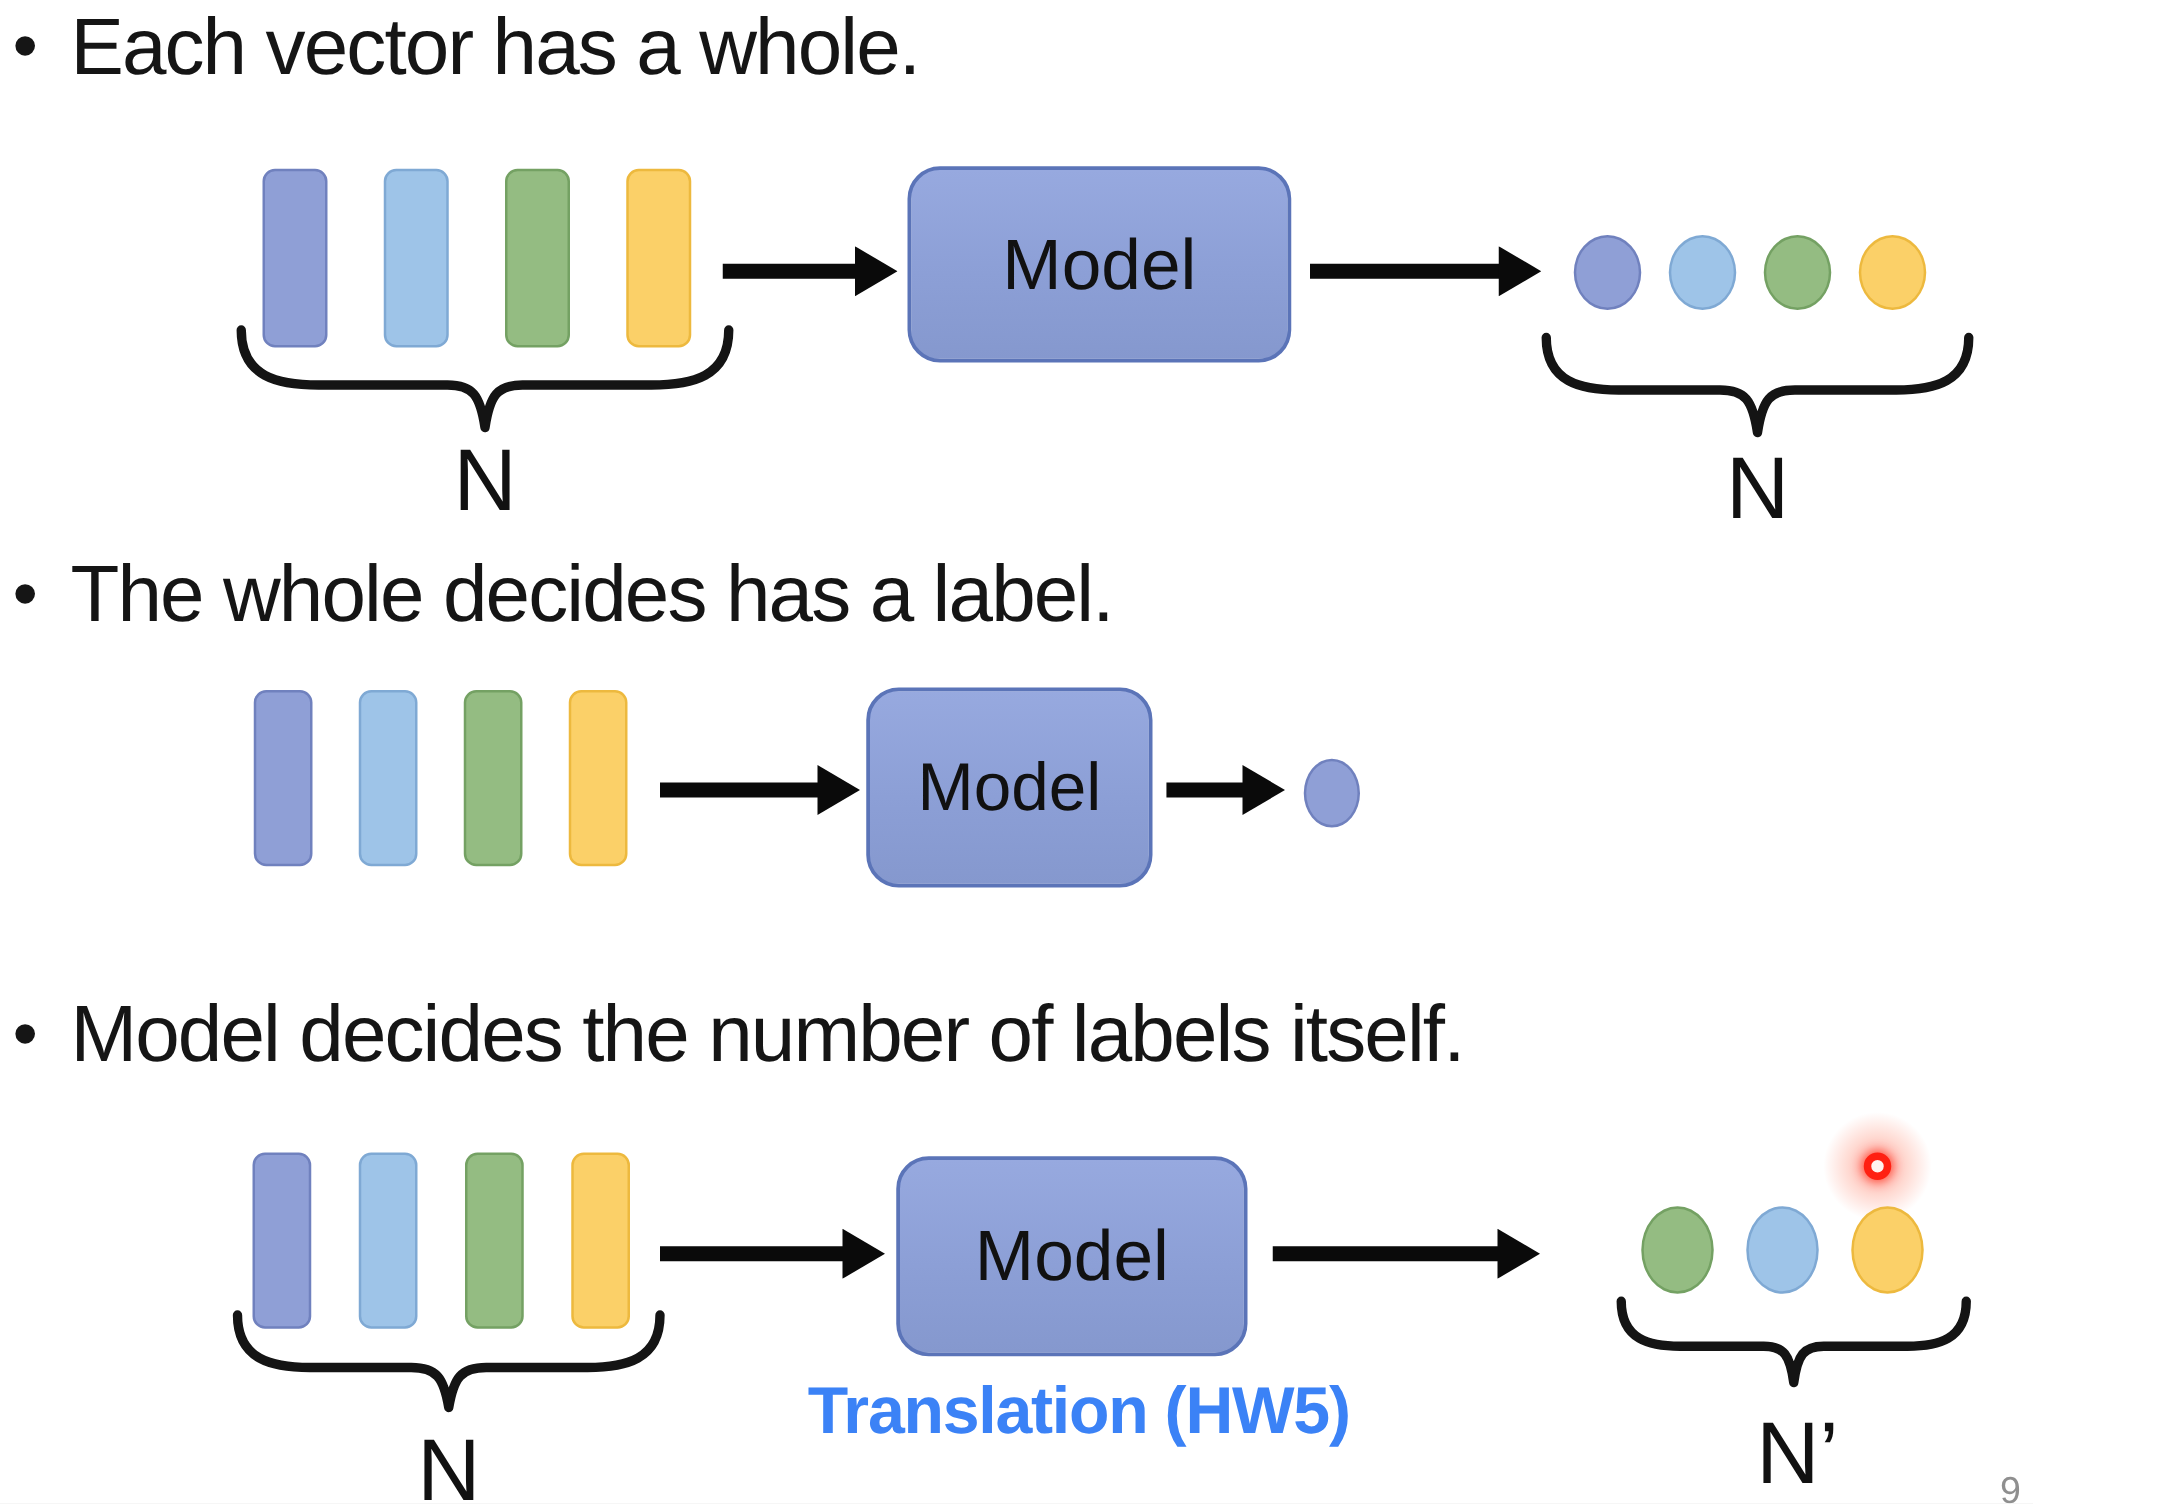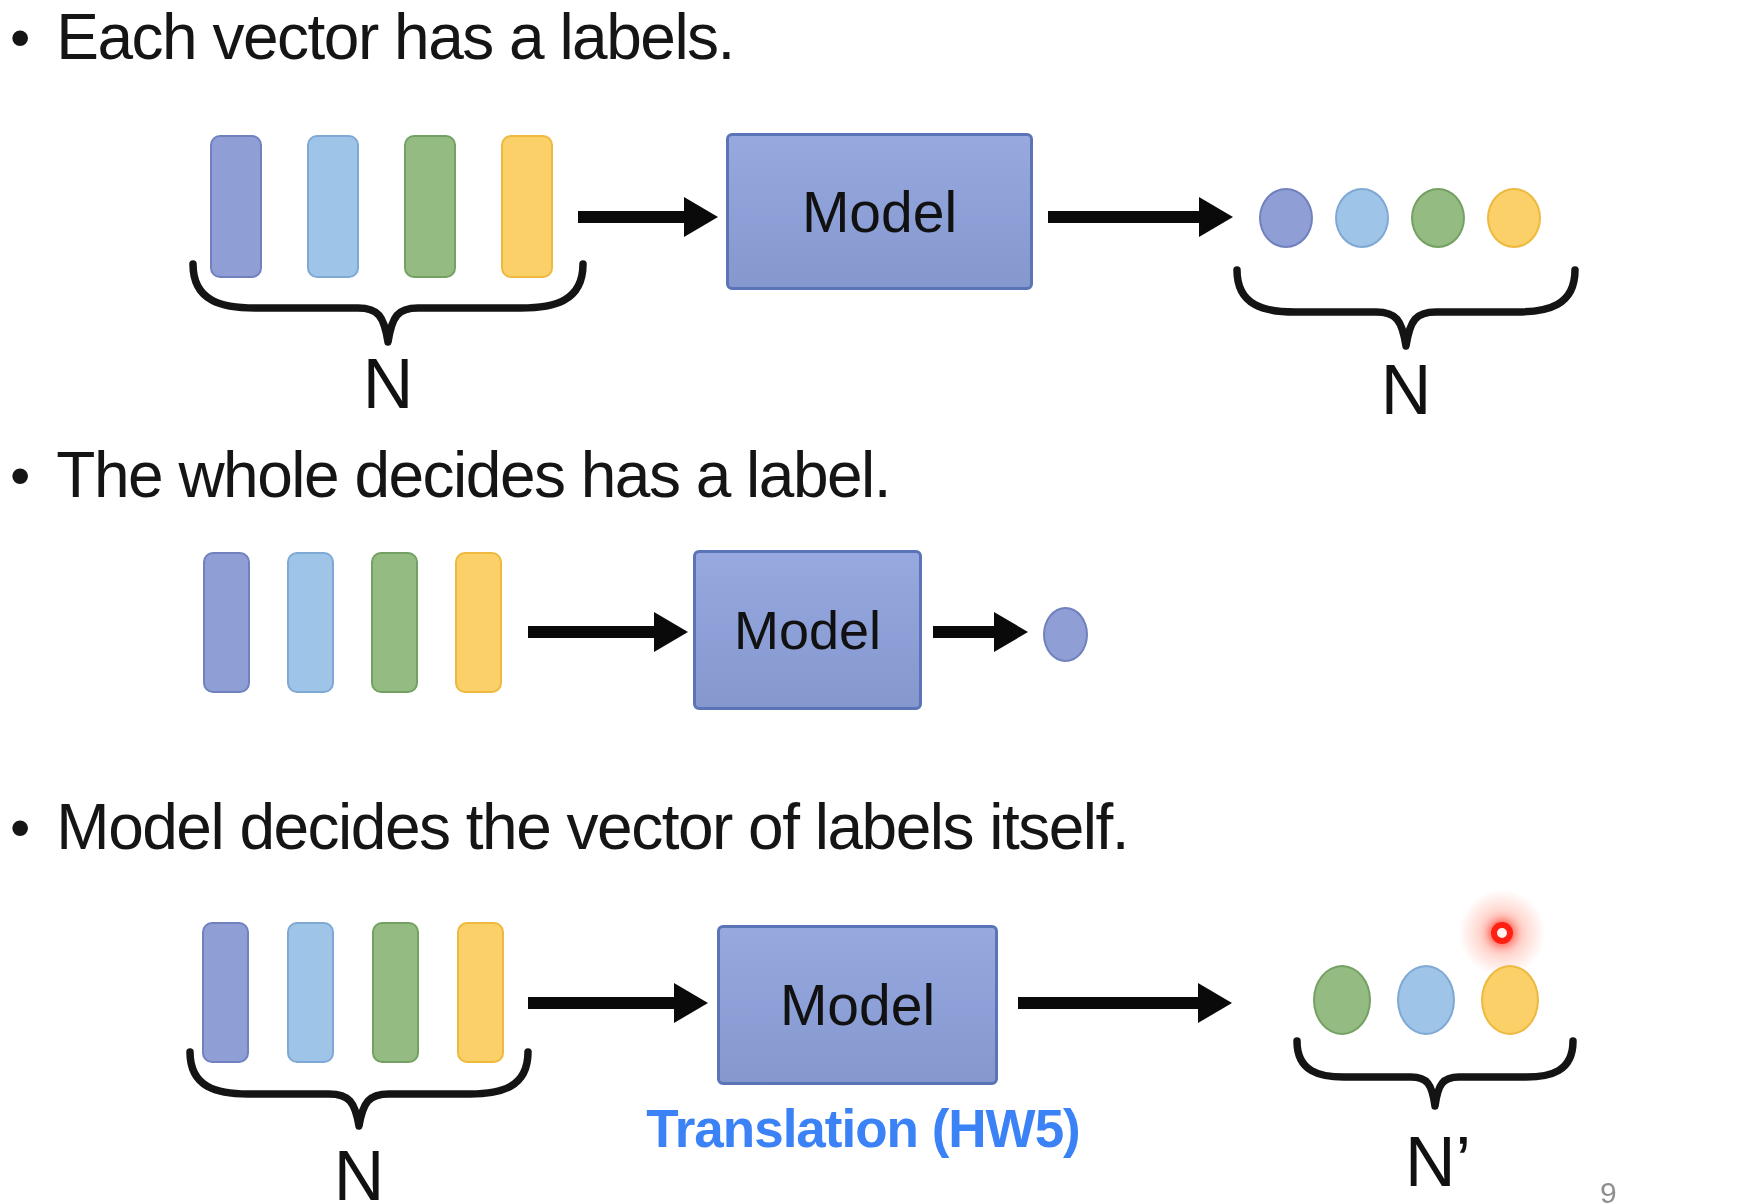--- a/index.html
+++ b/index.html
@@ -31,21 +31,21 @@
   .g-r2-in{gap:37px;}  .g-r2-in .bar{width:47px;height:141px;}
   .g-r3-in{gap:38px;}  .g-r3-in .bar{width:47px;height:141px;}
   .g-r1-out{gap:22px;} .g-r1-out .circle{width:54px;height:60px;}
   .g-r2-out{gap:0;}    .g-r2-out .circle{width:45px;height:55px;}
   .g-r3-out{gap:26px;} .g-r3-out .circle{width:58px;height:70px;}
   
   .model-box{
     position:absolute;
     background:linear-gradient(180deg,#97A9DF 0%, var(--modelFill) 55%, #8598CE 100%);
     border:3px solid var(--modelBorder);
-    border-radius:6px;
+    border-radius:26px;
     display:flex;align-items:center;justify-content:center;
     font-size:57px;color:#111;box-sizing:border-box;
   }
   
   .arrow{position:absolute;}
   .arrow rect,.arrow polygon{fill:var(--ink);}
   .brace{position:absolute;}
   .brace path{fill:none;stroke:#141414;stroke-width:7.5;stroke-linecap:round;stroke-linejoin:round;}
   .count-label{
     position:absolute;width:100px;text-align:center;
@@ -79,21 +79,21 @@
     font-size:30px;color:#8f8f8f;
   }
 </style>
 </head>
 <body>
 
 <div class="slide">
 
   <div class="bullet-line" style="top:0px;">
     <span class="bullet-dot">•</span>
-    <span class="bullet-text">Each vector has a labels.</span>
+    <span class="bullet-text">Each vector has a whole.</span>
   </div>
 
   <div class="shape-group g-r1-in" style="left:210px;top:135px;">
       <div class="bar indigo"></div>
       <div class="bar blue"></div>
       <div class="bar green"></div>
       <div class="bar yellow"></div>
     </div>
 
   <svg class="arrow" style="left:578px;top:197px;" width="140" height="40" viewBox="0 0 140 40">
@@ -152,21 +152,21 @@
     <rect x="0" y="14" width="63" height="12"></rect>
     <polygon points="61,0 95,20 61,40"></polygon>
   </svg>
 
   <div class="shape-group g-r2-out" style="left:1043px;top:607px;">
       <div class="circle indigo"></div>
     </div>
 
   <div class="bullet-line" style="top:790px;">
     <span class="bullet-dot">•</span>
-    <span class="bullet-text">Model decides the vector of labels itself.</span>
+    <span class="bullet-text">Model decides the number of labels itself.</span>
   </div>
 
 
   <div class="laser-glow"></div>
   <div class="laser-ring"></div>
 
   <div class="shape-group g-r3-in" style="left:202px;top:922px;">
       <div class="bar indigo"></div>
       <div class="bar blue"></div>
       <div class="bar green"></div>

